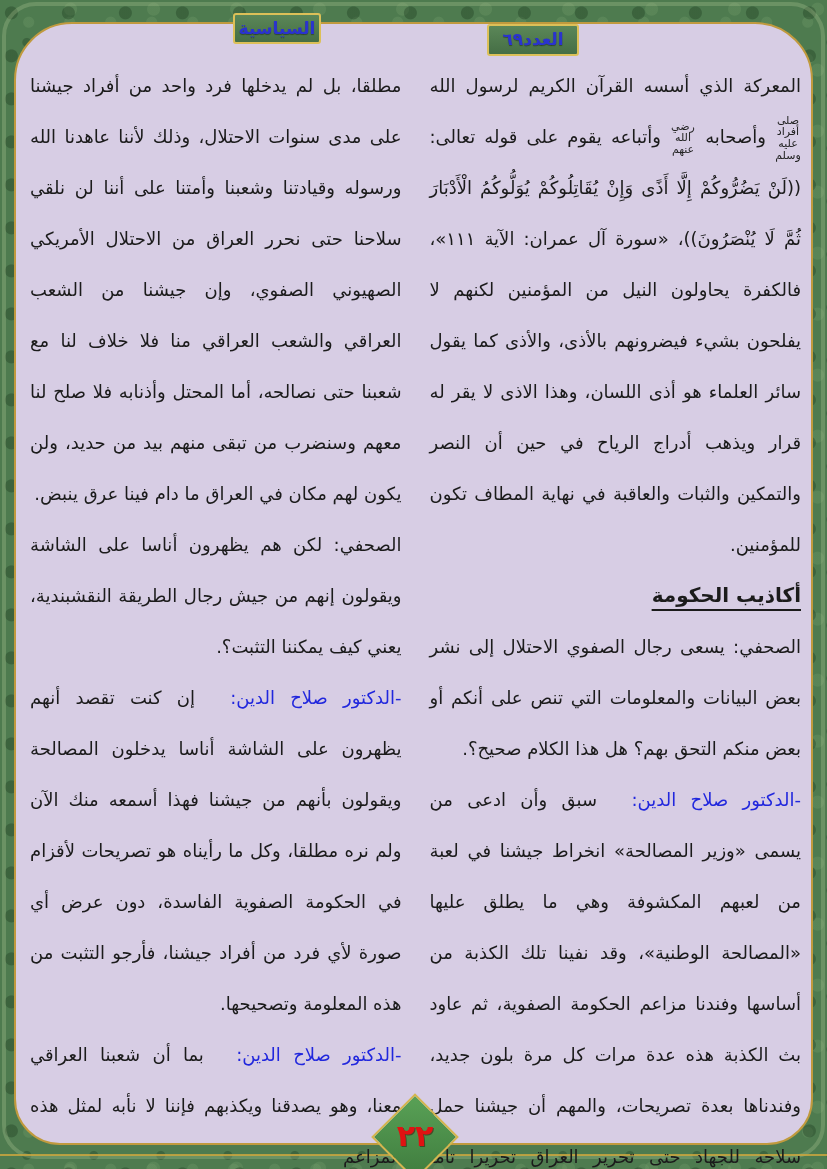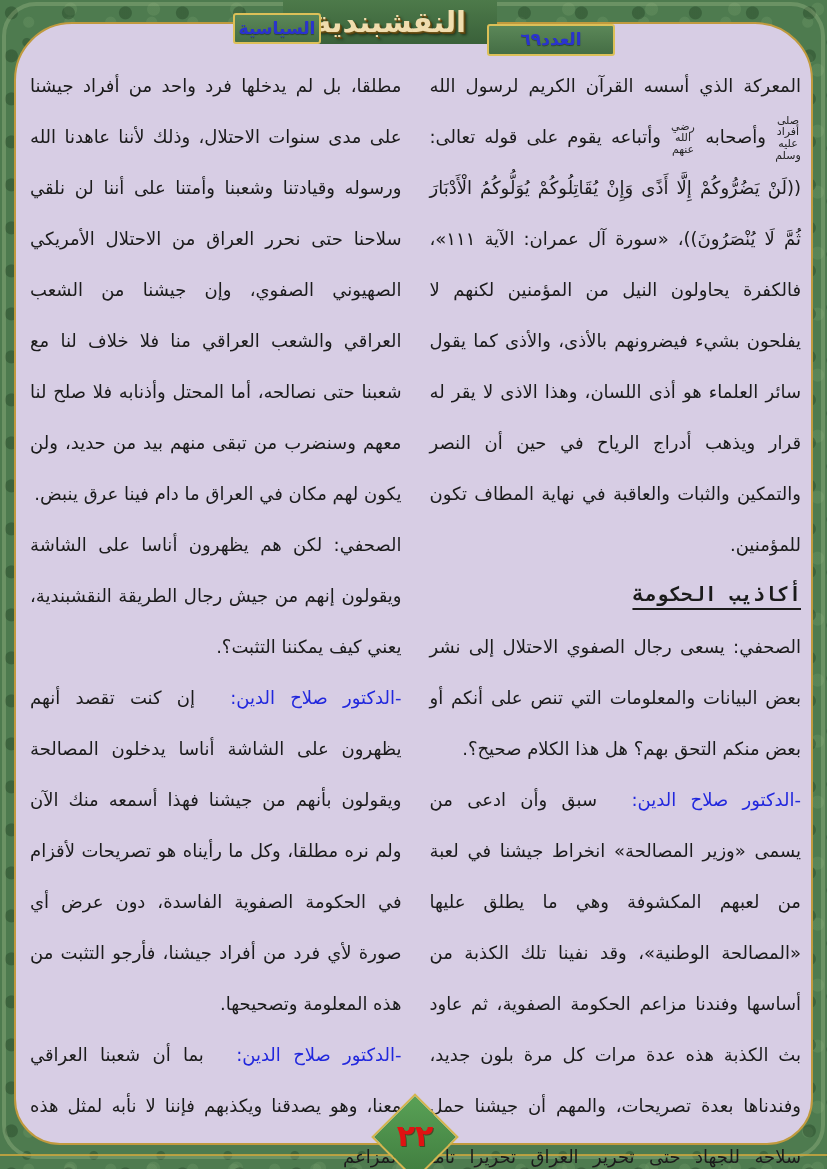--- a/index.html
+++ b/index.html
@@ -57,21 +57,21 @@
     border: 2px solid #dcc058;
     border-radius: 3px;
     color: #2a33cf;
     font-size: 17px; font-weight: bold;
     text-align: center;
     line-height: 26px;
     text-shadow: 0 1px 1px rgba(0,0,0,.35);
     z-index: 3;
     white-space: nowrap;
   }
-  .badge-issue   { left: 487px; top: 24px; width: 128px; height: 32px; }
+  .badge-issue   { left: 487px; top: 24px; width: 92px; height: 32px; }
   .badge-section { left: 233px; top: 13px; width: 88px;  height: 31px; }
   
   .columns {
     position: absolute; top: 60px; left: 30px; right: 26px; bottom: 26px;
     display: flex; gap: 28px;
     direction: rtl;
     z-index: 1;
   }
   .col { flex: 1 1 0; min-width: 0; }
   .col p, .col h3 {
@@ -81,21 +81,20 @@
     text-align: justify;
     color: #1b1b1b;
   }
   .col h3.heading {
     font-size: 20px;
     font-weight: bold;
     text-decoration: underline;
     text-decoration-thickness: 2px;
     text-underline-offset: 7px;
     text-align: right;
-    font-family: Liberation Mono, monospace;
   }
   .red  { color: #ee0a0a; }
   .blue { color: #2127dd; margin-left: 20px; }
   .honorific {
     display: inline-block;
     width: 26px;
     font-size: 11px;
     line-height: 1.05;
     text-align: center;
     vertical-align: middle;
@@ -123,23 +122,20 @@
 </style>
 </head>
 <body>
 
 <div class="page">
 
   <div class="outer-frame"></div>
   <div class="content"></div>
   <div class="bottom-line"></div>
 
-  <div class="logo-panel">
-    <span class="logo-text">النقشبندية</span>
-  </div>
   <div class="badge badge-issue">العدد٦٩</div>
   <div class="badge badge-section">السياسية</div>
 
   <div class="columns" dir="rtl">
 
     <div class="col">
       <p><span>المعركة الذي أسسه القرآن الكريم لرسول الله</span>
         <span class="honorific">صلى أفراد عليه وسلم</span>
         <span>وأصحابه</span>
         <span class="honorific">رضي الله عنهم</span>

